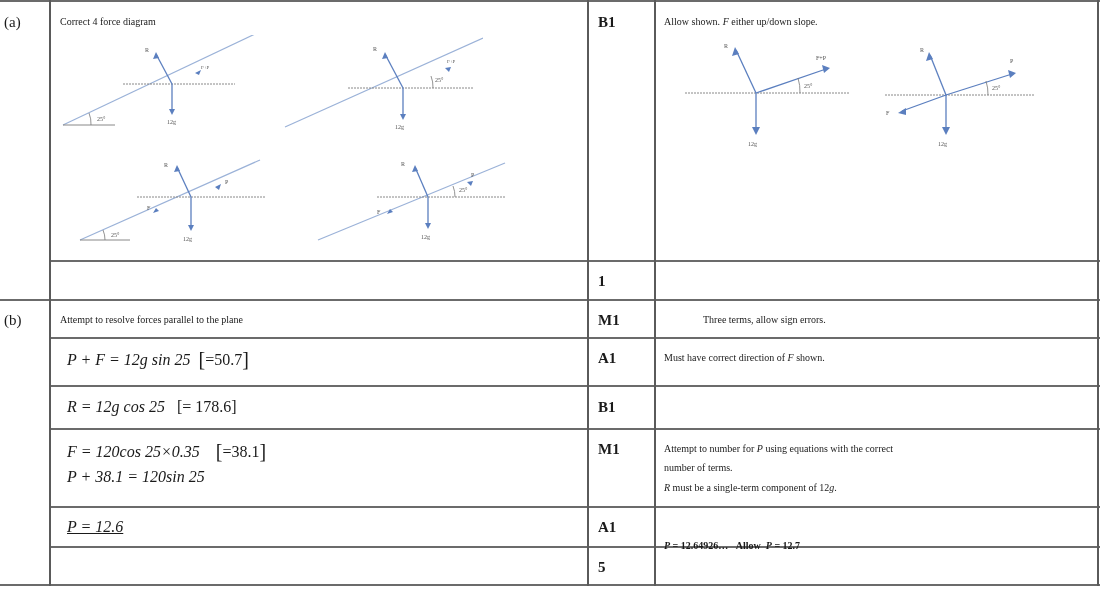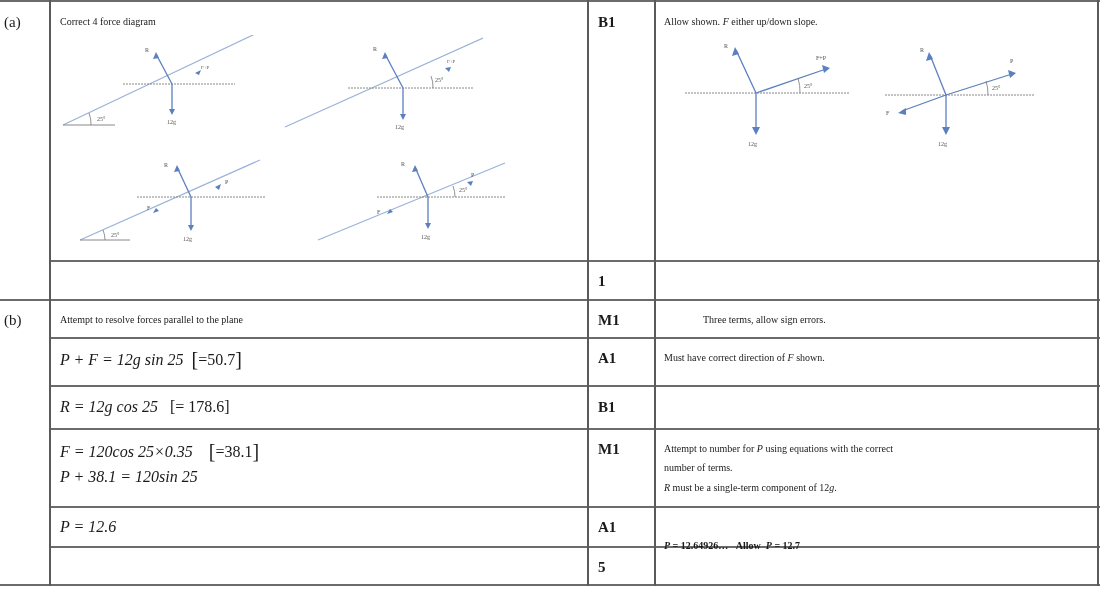--- a/index.html
+++ b/index.html
@@ -6,21 +6,21 @@
     body {
       width: 1100px; height: 590px; position: relative; overflow: hidden;
       font-family: "Liberation Serif", "DejaVu Serif", serif;
       color: #1a1a1a;
     }
     .hline { position: absolute; height: 2px; background: #6b6b6b; }
     .vline { position: absolute; width: 2px; background: #5a5a5a; }
     .txt { position: absolute; font-size: 10px; line-height: 18px; white-space: nowrap; }
     .mark { position: absolute; font-size: 15px; font-weight: bold; width: 50px; line-height: 18px; }
     .part { position: absolute; font-size: 15px; left: 4px; line-height: 18px; }
-    .math { font-size: 16px; }
+    .math { font-size: 16px; margin-left: 7px; }
     i { font-style: italic; }
     .diagram { position: absolute; }
     .bracket { font-size: 20px; vertical-align: -1px; }
   </style>
 </head>
 <body>
 
 <div class="hline" style="left:0;top:0;width:1100px;"></div>
 <div class="hline" style="left:50px;top:260px;width:1050px;"></div>
 <div class="hline" style="left:0;top:299px;width:1100px;"></div>
@@ -174,21 +174,21 @@
 </div>
 <div class="mark" style="left:598px;top:440px;">M1</div>
 <div class="txt" style="left:664px;top:440px;">
   <span>Attempt to number for </span><i>P</i><span> using equations with the correct</span>
 </div>
 <div class="txt" style="left:664px;top:459px;">number of terms.</div>
 <div class="txt" style="left:664px;top:479px;">
   <i>R</i><span> must be a single-term component of 12</span><i>g</i>.
 </div>
 
-<div class="txt math" style="left:60px;top:518px;">
+<div class="txt math" style="left:60px;top:518px;text-decoration:underline;">
   <i>P = 12.6</i>
 </div>
 <div class="mark" style="left:598px;top:518px;">A1</div>
 <div class="txt" style="left:664px;top:537px;font-weight:bold;">
   <i>P</i> <span>= 12.64926…</span>&nbsp;&nbsp;&nbsp;<span>Allow</span>&nbsp;&nbsp;<i>P</i> <span>= 12.7</span>
 </div>
 
 <div class="mark" style="left:598px;top:558px;">5</div>
 
 </body></html>

